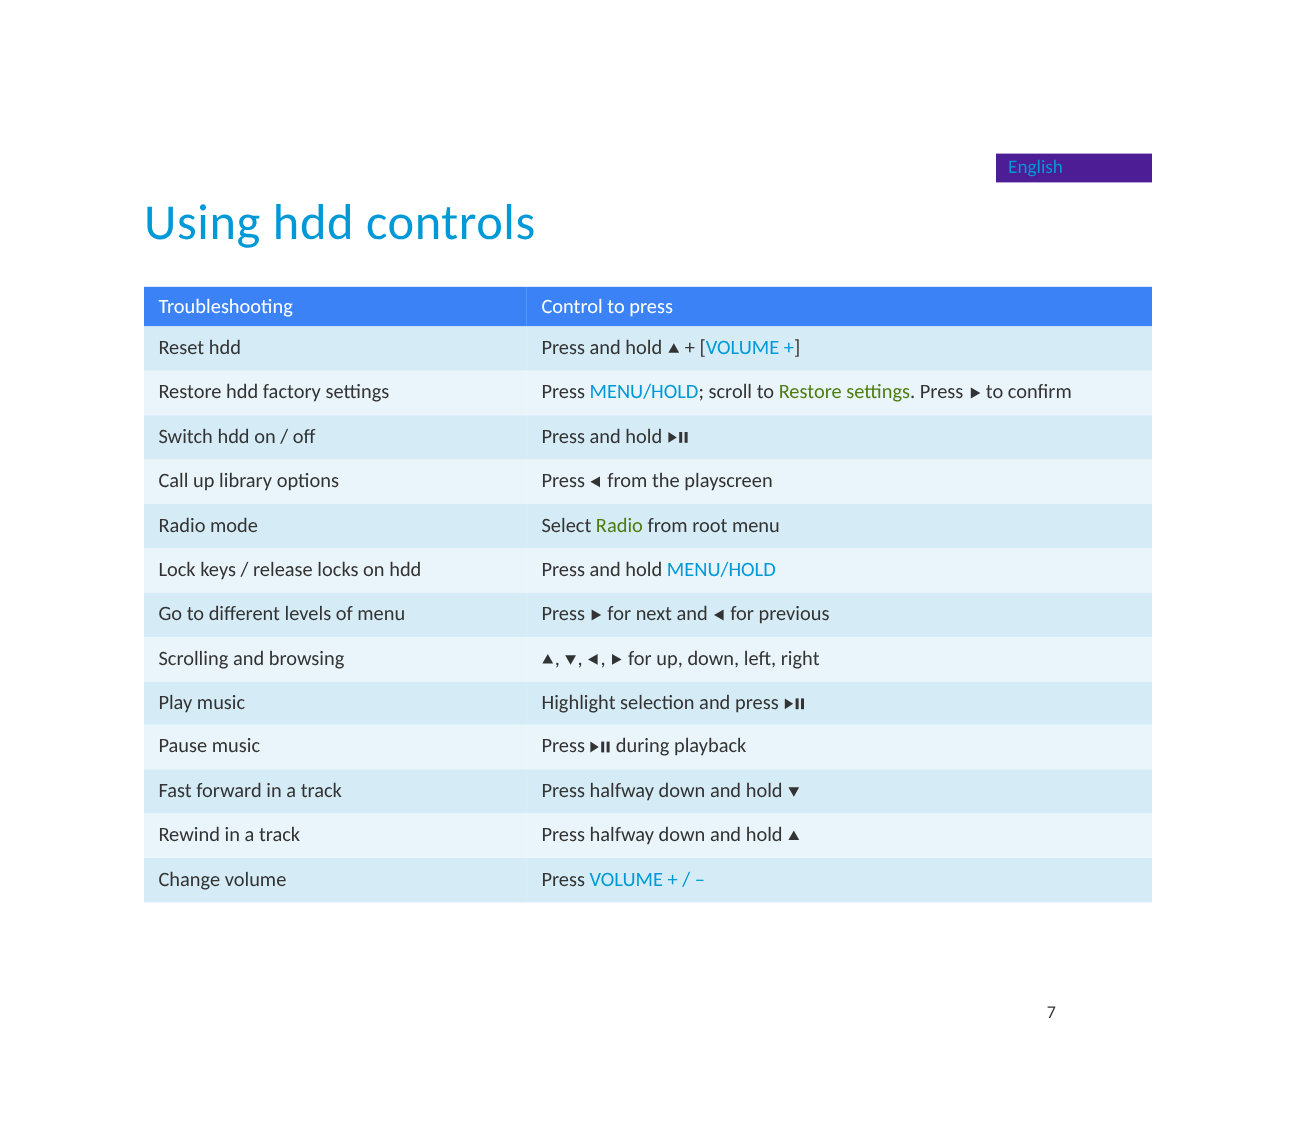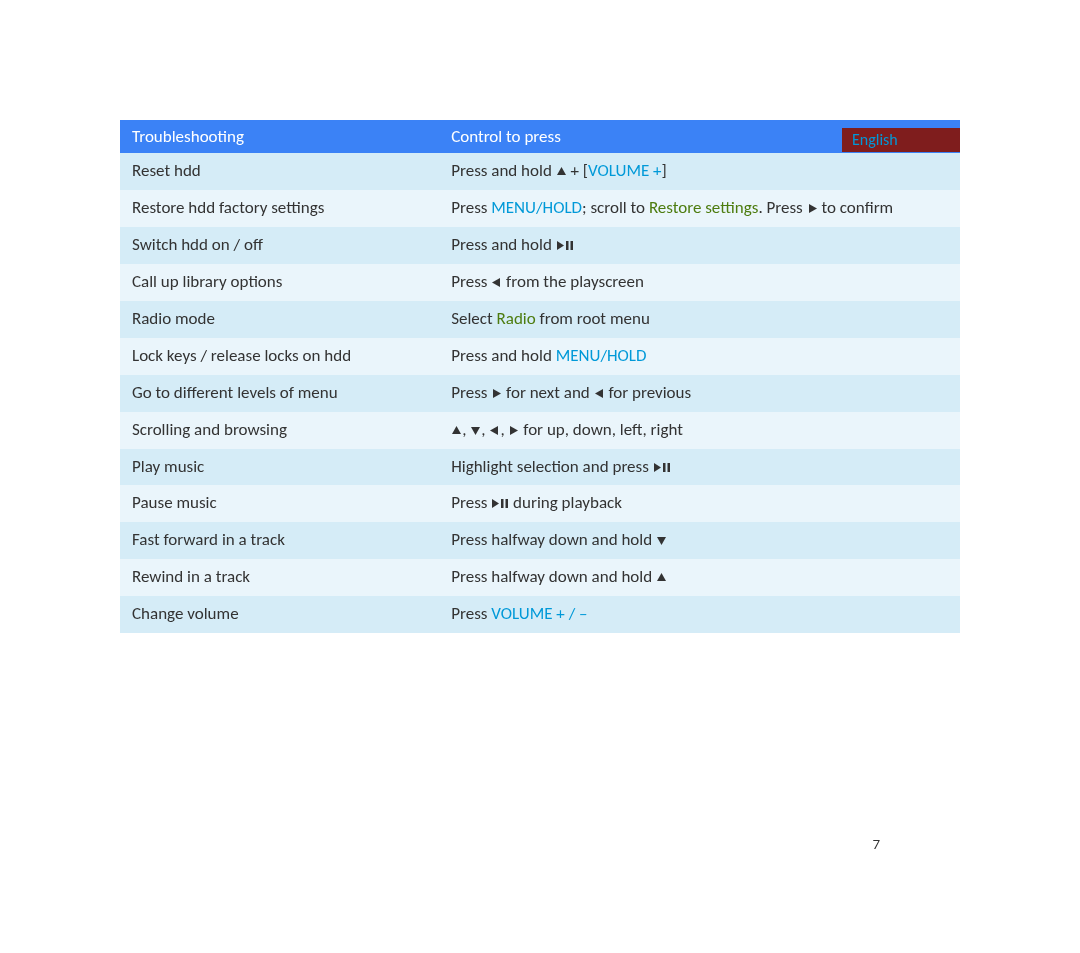--- a/index.html
+++ b/index.html
@@ -15,23 +15,23 @@
     position: relative;
   }
   .page {
     padding: 120px 120px 0 120px;
     position: relative;
   }
   .lang-tab {
     position: absolute;
     top: 128px;
     right: 120px;
-    width: 118px;
+    width: 130px;
     height: 24px;
-    background: #7f1d1d;
+    background: #4c1d95;
     color: #0099d8;
     font-size: 16px;
     padding: 2px 10px;
     font-weight: 400;
   }
   .title {
     font-size: 42px;
     color: #0099d8;
     font-weight: 300;
     margin: 40px 0 28px 0;
@@ -66,20 +66,21 @@
     bottom: 100px;
     right: 200px;
     font-size: 15px;
   }
 </style>
 </head>
 <body>
 
 <div class="page">
   <div class="lang-tab">English</div>
+  <h1 class="title">Using hdd controls</h1>
 
   <table>
     <tbody id="table-body">
         <tr>
           <th class="col1">Troubleshooting</th>
           <th class="col2">Control to press</th>
         </tr>
         <tr class="alt">
           <td>Reset hdd</td>
           <td>Press and hold <svg class="icon" width="11" height="11">

